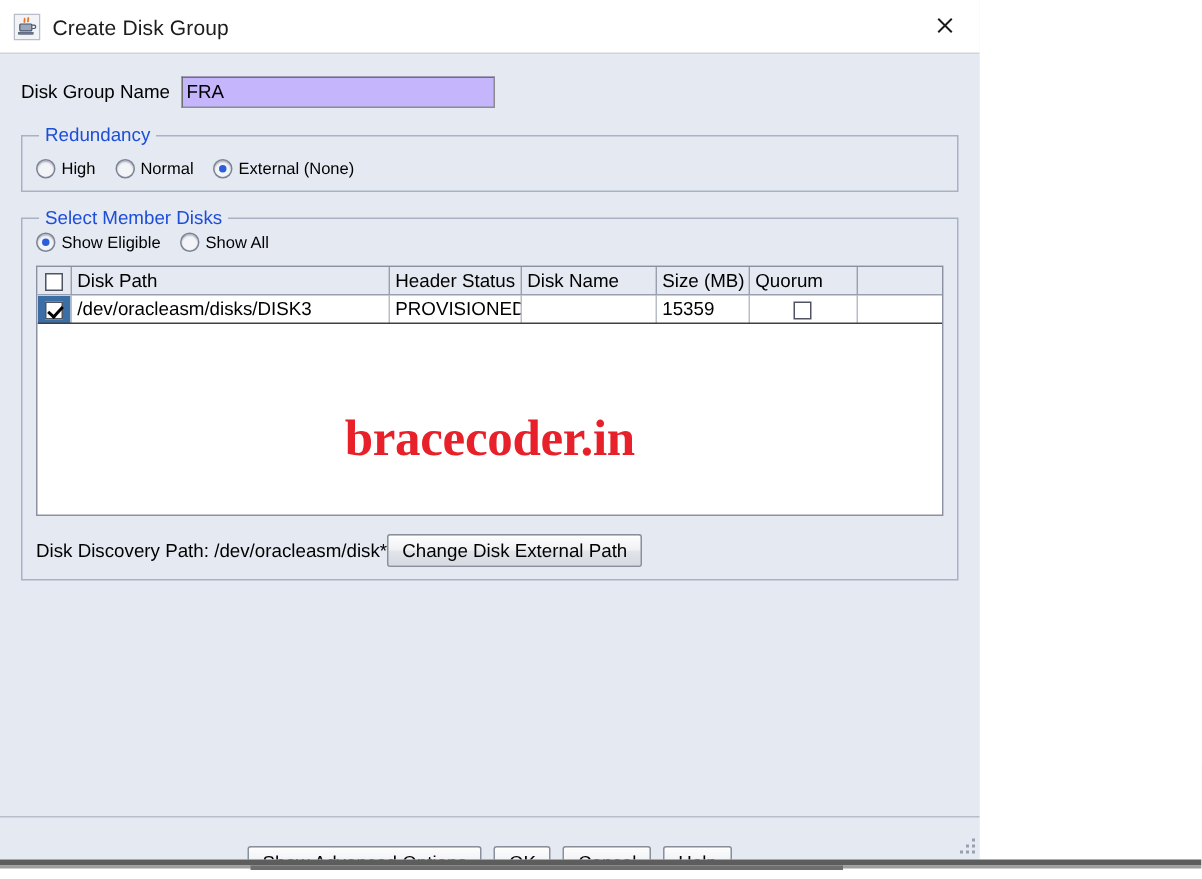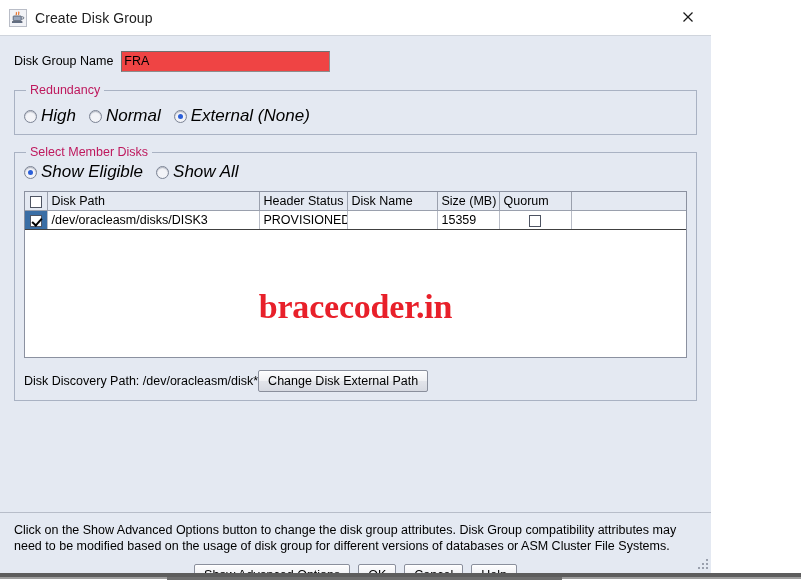--- a/index.html
+++ b/index.html
@@ -12,21 +12,21 @@
     height: 586px;
     overflow: hidden;
     font-family: "Liberation Sans", sans-serif;
     font-size: 12px;
     color: #000000;
   }
 
   
   #window {
     position: relative;
-    width: 711px;
+    width: 653px;
     height: 586px;
     box-sizing: border-box;
     background: #e4e9f2;
     display: flex;
     flex-direction: column;
   }
 
   
   .titlebar {
     height: 35px;
@@ -82,21 +82,21 @@
   }
   .dgname-label {
     font-size: 12.5px;
     margin-right: 8px;
     white-space: nowrap;
   }
   .dgname-input {
     width: 203px;
     height: 19px;
     line-height: 19px;
-    background: #ef4444;
+    background: #c4b5fd;
     border: 1px solid #8c8c8c;
     border-top-color: #707070;
     border-left-color: #707070;
     font-family: "Liberation Sans", sans-serif;
     font-size: 12.5px;
     padding: 0 2px;
     box-sizing: content-box;
     color: #000;
     outline: none;
   }
@@ -106,21 +106,21 @@
     border: 1px solid #a9b2c3;
     border-radius: 0;
     margin: 0;
     padding: 0 9px 8px 9px;
     background: transparent;
   }
   fieldset.group > legend {
     font-size: 12.5px;
     padding: 0 4px;
     margin-left: 2px;
-    color: #be185d;
+    color: #1d4ed8;
   }
   .group-text {
     font-size: 12.5px;
     line-height: 16px;
     margin: 2px 0 0 0;
   }
 
   
   .radio-row {
     display: flex;
@@ -146,21 +146,21 @@
     box-sizing: border-box;
   }
   .radio-dot.checked::after {
     content: "";
     position: absolute;
     left: 3px; top: 3px;
     width: 5px; height: 5px;
     border-radius: 50%;
     background: #2b5fd9;
   }
-  .radio-label { font-size: 17px; font-style: italic; }
+  .radio-label { font-size: 11px; }
 
   
   #redundancy-group { margin-top: 9px; }
   #members-group { margin-top: 10px; }
 
   
   .table-wrap {
     margin-top: 9px;
     background: #ffffff;
     border: 1px solid #8b91a0;
@@ -442,21 +442,20 @@
 
 
       <div class="discovery-row">
         <span class="discovery-label">Disk Discovery Path: /dev/oracleasm/disk*</span>
         <button class="btn">Change Disk External Path</button>
       </div>
     </fieldset>
   </div>
 
   <div class="bottom-panel">
-    <div class="bottom-text">Click on the Show Advanced Options button to change the disk group attributes. Disk Group compatibility attributes may need to be modified based on the usage of disk group for different versions of databases or ASM Cluster File Systems.</div>
     <div class="btn-row">
       <button class="btn">Show Advanced Options</button>
       <button class="btn">OK</button>
       <button class="btn">Cancel</button>
       <button class="btn">Help</button>
     </div>
   </div>
 
   <div class="grip">
     <i style="left:10px;top:2px"></i>

